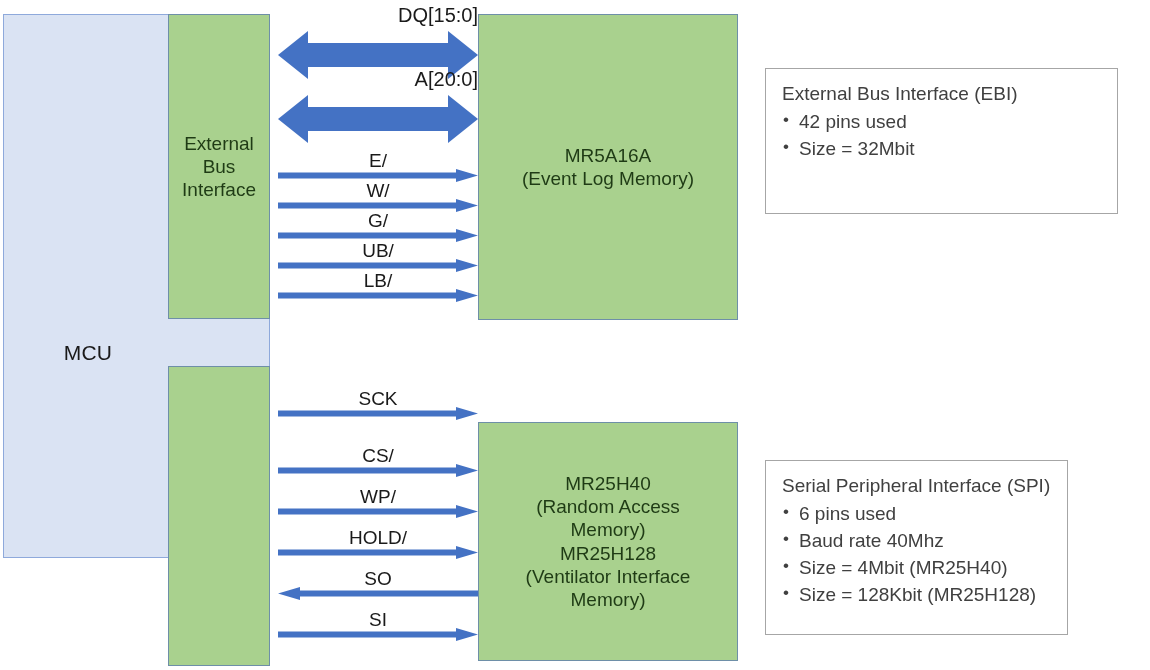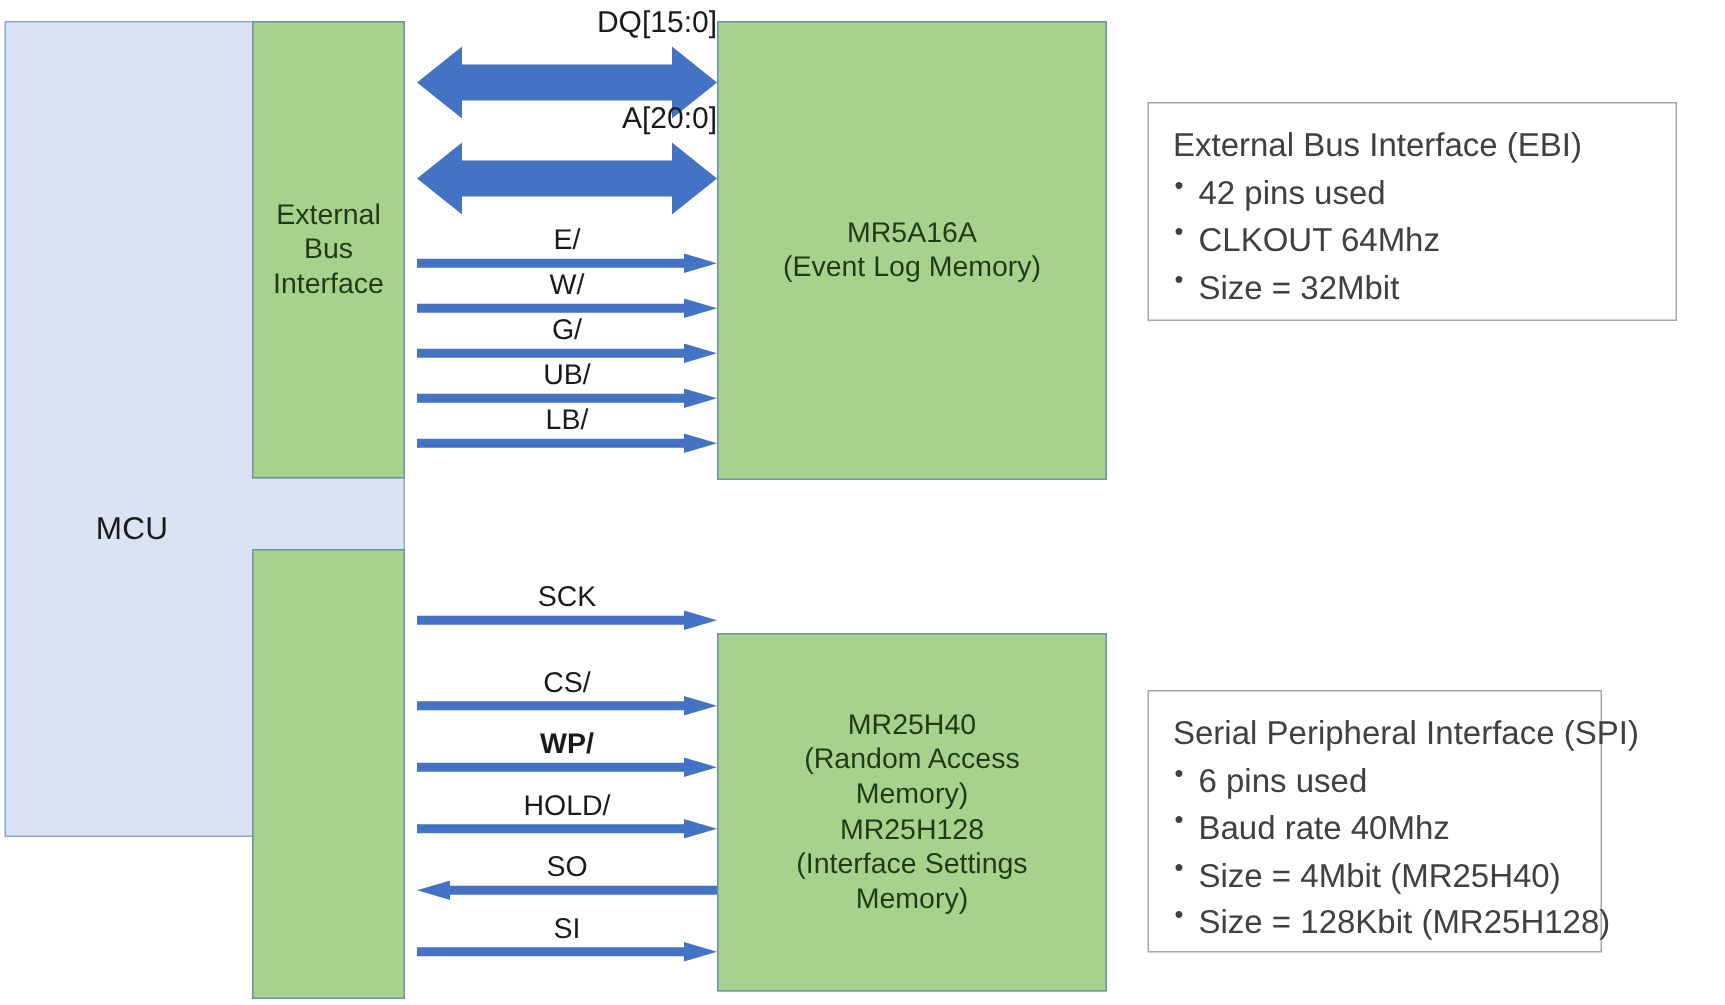--- a/index.html
+++ b/index.html
@@ -85,21 +85,21 @@
     height: 239px;
   }
 
   
   .info-box {
     position: absolute;
     box-sizing: border-box;
     background: #ffffff;
     border: 1.5px solid #A6A6A6;
     padding: 12px 16px 10px 16px;
-    font-size: 22px;
+    font-size: 19px;
     color: #404040;
     line-height: 1.42;
   }
   .info-ebi {
     left: 765px;
     top: 68px;
     width: 353px;
     height: 146px;
   }
   .info-spi {
@@ -204,21 +204,21 @@
       <div>(Event Log Memory)</div>
     </div>
   </div>
 
   <div class="block mem-block mem-bottom">
     <div>
       <div>MR25H40</div>
       <div>(Random Access</div>
       <div>Memory)</div>
       <div>MR25H128</div>
-      <div>(Interface Settings</div>
+      <div>(Ventilator Interface</div>
       <div>Memory)</div>
     </div>
   </div>
 
   <div class="bus-row" style="top:4px;">
     <div class="bus-label" style="top:0;">DQ[15:0]</div>
     <div class="bus-arrow" style="top:24px;">
       <svg width="200" height="54" viewBox="0 0 200 54">
         <polygon points="0,27 30,3 30,15 170,15 170,3 200,27 170,51 170,39 30,39 30,51" fill="#4472C4"></polygon>
       </svg>
@@ -290,21 +290,21 @@
 
   <div class="sig-row" style="top:447px;">
     <div class="sig-label">CS/</div>
     <div class="sig-arrow">
       <svg width="200" height="13" viewBox="0 0 200 13">
         <polygon points="0,3.5 178,3.5 178,0 200,6.5 178,13 178,9.5 0,9.5" fill="#4472C4"></polygon>
       </svg>
     </div>
   </div>
 
-  <div class="sig-row" style="top:488px;font-weight:bold;">
+  <div class="sig-row" style="top:488px;">
     <div class="sig-label">WP/</div>
     <div class="sig-arrow">
       <svg width="200" height="13" viewBox="0 0 200 13">
         <polygon points="0,3.5 178,3.5 178,0 200,6.5 178,13 178,9.5 0,9.5" fill="#4472C4"></polygon>
       </svg>
     </div>
   </div>
 
   <div class="sig-row" style="top:529px;">
     <div class="sig-label">HOLD/</div>
@@ -330,21 +330,20 @@
       <svg width="200" height="13" viewBox="0 0 200 13">
         <polygon points="0,3.5 178,3.5 178,0 200,6.5 178,13 178,9.5 0,9.5" fill="#4472C4"></polygon>
       </svg>
     </div>
   </div>
 
   <div class="info-box info-ebi">
     <div class="info-title">External Bus Interface (EBI)</div>
     <ul class="info-list">
       <li>42 pins used</li>
-      <li>CLKOUT 64Mhz</li>
       <li>Size = 32Mbit</li>
     </ul>
   </div>
 
   <div class="info-box info-spi">
     <div class="info-title">Serial Peripheral Interface (SPI)</div>
     <ul class="info-list">
       <li>6 pins used</li>
       <li>Baud rate 40Mhz</li>
       <li>Size = 4Mbit (MR25H40)</li>

